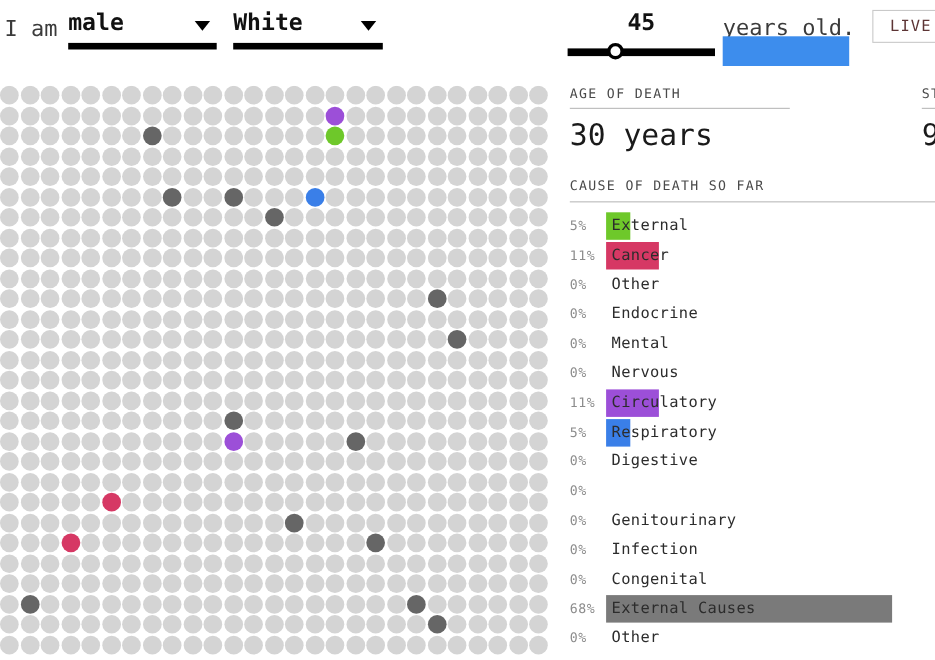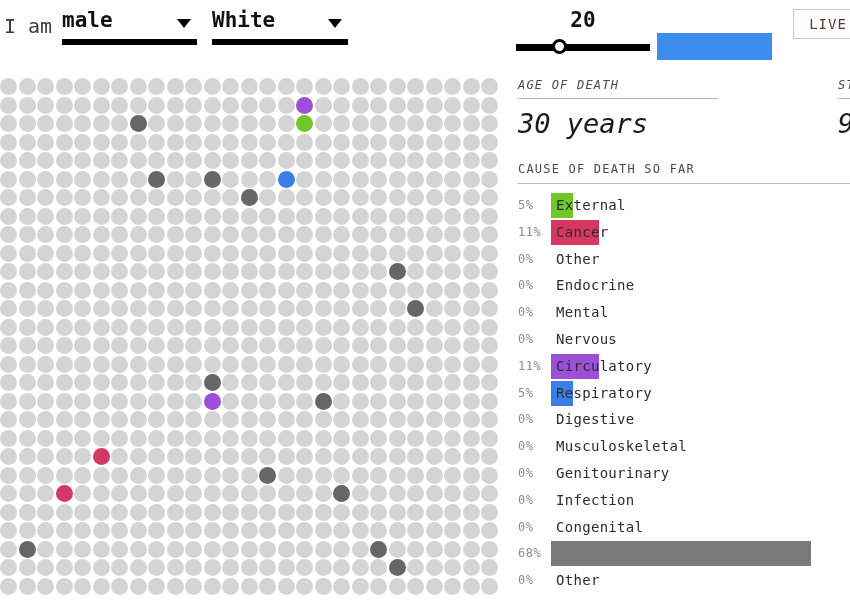--- a/index.html
+++ b/index.html
@@ -154,21 +154,20 @@
   #right-panel {
     position: absolute;
     left: 518px;
     top: 78px;
     width: 332px;
     height: 522px;
   }
   .stat-block {
     position: absolute;
     top: 0;
-    font-style: italic;
   }
   .stat-label {
     font-size: 12px;
     letter-spacing: 1.2px;
     color: #4a4a4a;
     padding-bottom: 6px;
     white-space: nowrap;
   }
   .stat-rule {
     height: 1px;
@@ -239,25 +238,26 @@
   </div>
 
   <div class="hdr-select" style="left:212px; top:8px;">
     <span class="sel-value">White</span>
     <span class="sel-caret" style="left:116px;"></span>
     <span class="sel-underline" style="width:136px;"></span>
   </div>
 
 
   <div id="slider-wrap">
-    <span id="slider-value">20</span>
+    <span id="slider-value">45</span>
     <span id="slider-track"></span>
     <span id="slider-knob"></span>
   </div>
 
+  <span id="years-label">years old.</span>
   <div id="age-bar"></div>
 
   <div id="live-button">LIVE</div>
 </div>
 
 <div id="grid-panel">
   <div id="dot-grid">
       <span class="dot" style="left:0px;top:0px;background:#d4d4d4;"></span>
       <span class="dot" style="left:19px;top:0px;background:#d4d4d4;"></span>
       <span class="dot" style="left:37px;top:0px;background:#d4d4d4;"></span>
@@ -1074,36 +1074,36 @@
         <span class="cause-pct">5%</span>
         <span class="cause-bar" style="width:22px;background:#3a7fe8;"></span>
         <span class="cause-name">Respiratory</span>
       </div>
       <div class="cause-row">
         <span class="cause-pct">0%</span>
         <span class="cause-name">Digestive</span>
       </div>
       <div class="cause-row">
         <span class="cause-pct">0%</span>
-        <span class="cause-name">Musculoskeletal</span>
       </div>
       <div class="cause-row">
         <span class="cause-pct">0%</span>
         <span class="cause-name">Genitourinary</span>
       </div>
       <div class="cause-row">
         <span class="cause-pct">0%</span>
         <span class="cause-name">Infection</span>
       </div>
       <div class="cause-row">
         <span class="cause-pct">0%</span>
         <span class="cause-name">Congenital</span>
       </div>
       <div class="cause-row">
         <span class="cause-pct">68%</span>
         <span class="cause-bar" style="width:260px;background:#7a7a7a;"></span>
+        <span class="cause-name">External Causes</span>
       </div>
       <div class="cause-row">
         <span class="cause-pct">0%</span>
         <span class="cause-name">Other</span>
       </div>
     </div>
 </div>
 
 </body></html>

